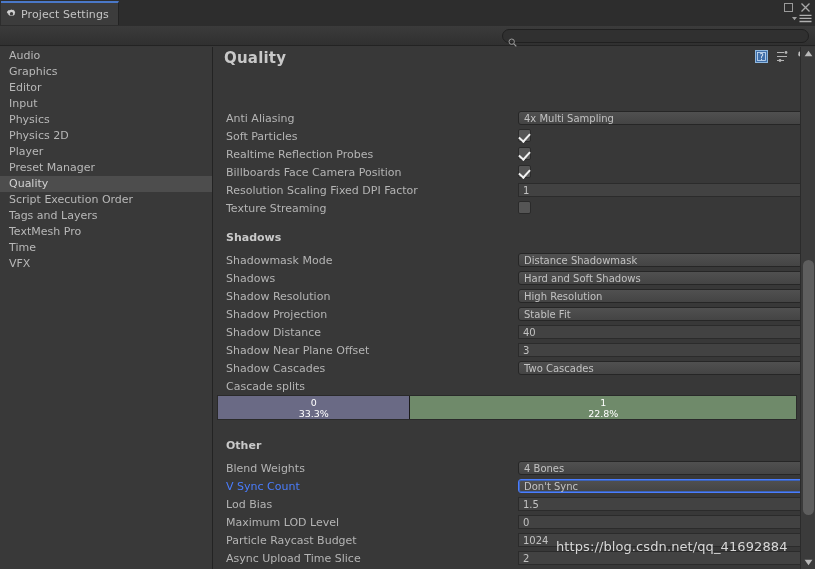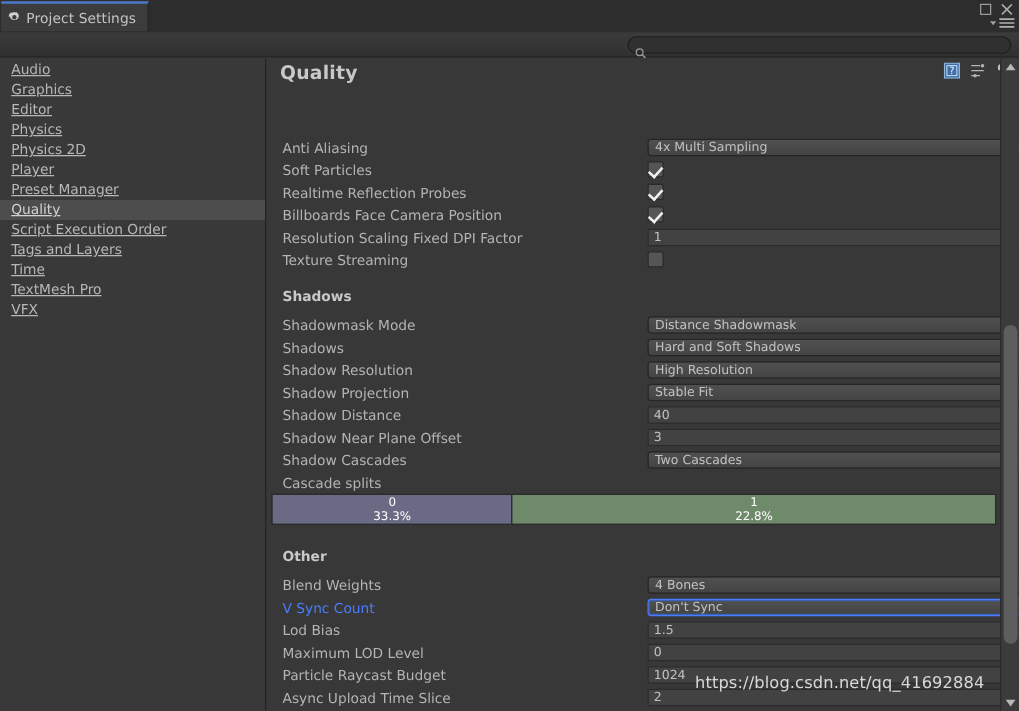--- a/index.html
+++ b/index.html
@@ -55,21 +55,21 @@
   }
 
   
   .sidebar {
     position: absolute; left: 0; top: 47px; width: 213px; height: 522px;
     background: #393939; border-right: 1px solid #232323;
     padding-top: 1px;
   }
   .side-item {
     height: 16px; line-height: 16px; padding-left: 9px;
-    font-size: 11px; color: #b8b8b8; cursor: pointer; white-space: nowrap; text-decoration: underline;
+    font-size: 11px; color: #b8b8b8; cursor: pointer; white-space: nowrap;
   }
   .side-item.sel { background: #4d4d4d; color: #d2d2d2; }
 
   
   .main {
     position: absolute; left: 214px; top: 47px; width: 601px; height: 522px;
     background: #383838; overflow: hidden;
   }
   .panel-toolbar {
     position: absolute; right: 4px; top: 1px; display: flex; gap: 8px; align-items: center;
@@ -212,37 +212,39 @@
   </div>
 
   <div class="sidebar">
     <div class="side-item">
       <span>Audio</span></div>
     <div class="side-item">
       <span>Graphics</span></div>
     <div class="side-item">
       <span>Editor</span></div>
     <div class="side-item">
+      <span>Input</span></div>
+    <div class="side-item">
       <span>Physics</span></div>
     <div class="side-item">
       <span>Physics 2D</span></div>
     <div class="side-item">
       <span>Player</span></div>
     <div class="side-item">
       <span>Preset Manager</span></div>
     <div class="side-item sel">
       <span>Quality</span></div>
     <div class="side-item">
       <span>Script Execution Order</span></div>
     <div class="side-item">
       <span>Tags and Layers</span></div>
     <div class="side-item">
+      <span>TextMesh Pro</span></div>
+    <div class="side-item">
       <span>Time</span></div>
-    <div class="side-item">
-      <span>TextMesh Pro</span></div>
     <div class="side-item">
       <span>VFX</span></div>
   </div>
 
   <div class="main">
 
     <div class="content" id="rows-host">
         <div class="row" style="top: 62px;">
           <div class="lbl">Anti Aliasing</div>
           <div class="fld">

